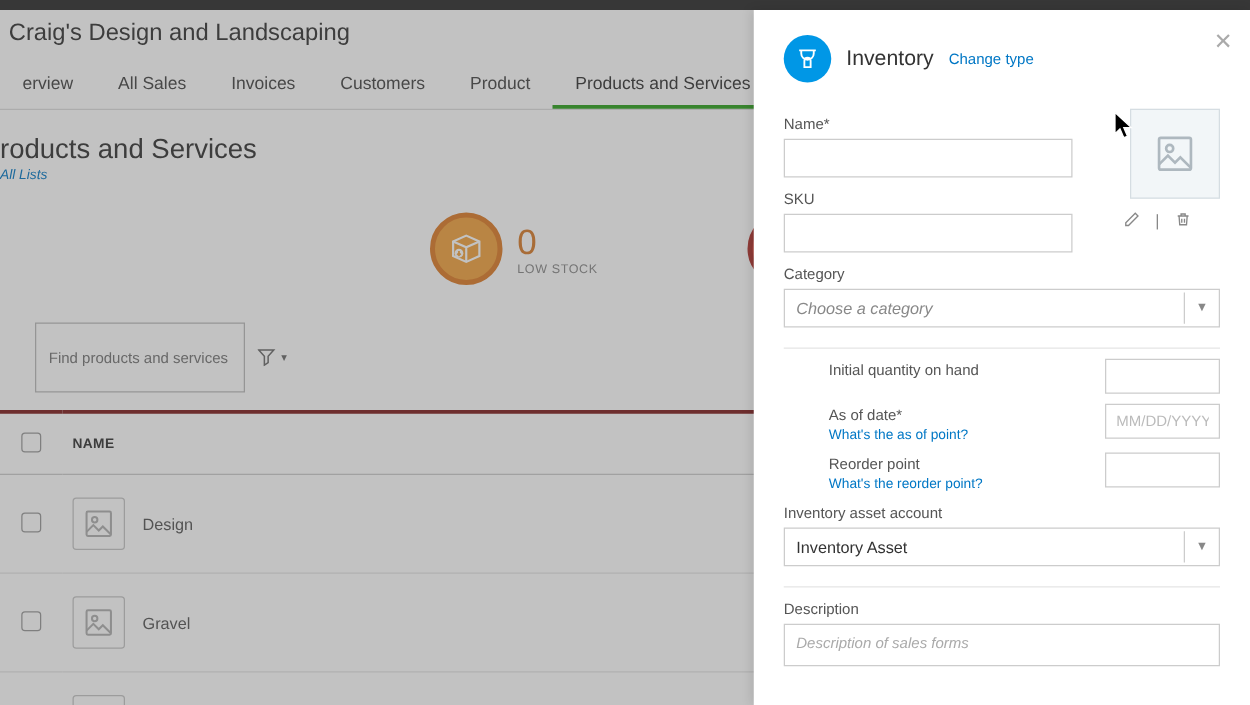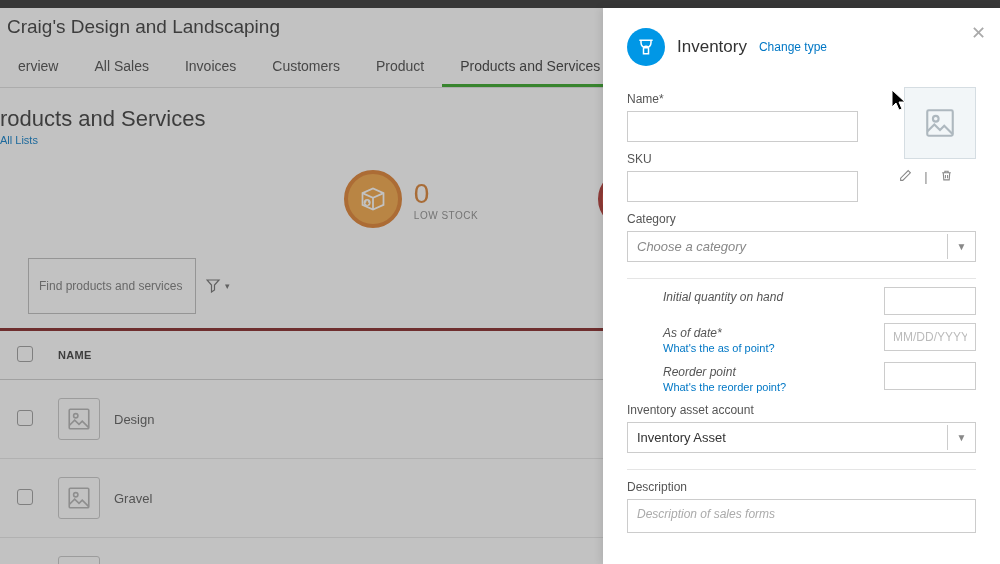--- a/index.html
+++ b/index.html
@@ -8,21 +8,21 @@
     .topbar { height: 8px; background: #2a2a2a; }
     
     .company-bar { display: flex; align-items: center; padding: 8px 0 8px 7px; font-size: 19px; color: #333; font-weight: 500; }
     
     .tabs { display: flex; border-bottom: 1px solid #ddd; padding-left: 0; }
     .tab { padding: 12px 18px 10px; font-size: 14px; color: #444; cursor: pointer; border-bottom: 3px solid transparent; }
     .tab.active { color: #333; border-bottom: 3px solid #2ca01c; font-weight: 500;}
     
     .page { padding: 18px 0 0 0; }
     .page-title { font-size: 22px; color: #333; font-weight: 500; }
-    .breadcrumb { font-size: 11px; color: #0077c5; margin-top: 2px; }
+    .breadcrumb { font-size: 11px; color: #0077c5; margin-top: 2px; font-style: italic; }
     
     .stats { display: flex; justify-content: center; gap: 120px; margin-top: 24px; }
     .stat { display: flex; align-items: center; gap: 12px; }
     .stat-circle { width: 58px; height: 58px; border-radius: 50%; border: 4px solid; display: flex; align-items: center; justify-content: center; }
     .stat-circle.orange { border-color: #dd7b27; background: #f1a23e; color: #fff; }
     .stat-circle.red { border-color: #b0302a; background: #d74035; color: #fff; }
     .stat-num { font-size: 28px; color: #d87b2a; font-weight: 300; }
     .stat-label { font-size: 10px; color: #888; letter-spacing: 0.5px; }
     
     .search-row { display: flex; align-items: center; gap: 10px; margin: 30px 0 14px 28px; }
@@ -60,21 +60,21 @@
     .two-col { display:flex; gap: 18px; }
     .col-l { flex: 1 1 60%; min-width:0;}
     .col-r { flex: 0 0 100px;}
     
     .img-placeholder { width: 72px; height: 72px; border: 1px solid #d5dde2; background: #f2f6f8; display:flex; align-items:center; justify-content:center; color:#aeb8bf; margin-left:auto; margin-top:5px;}
     .img-actions { display:flex; gap:12px; justify-content:center; margin-top:10px; color:#888; font-size:13px;}
     
     .divider { border: none; border-top: 1px solid #e5e5e5; margin: 16px 0 8px;}
     
     .sub-row { display:flex; justify-content:space-between; align-items:flex-start; margin: 8px 0 8px 36px; gap:12px;}
-    .sub-label { font-size: 12px; color: #555; font-style: italic; }
+    .sub-label { font-size: 12px; color: #555; }
     .sub-link { font-size: 11px; color: #0077c5; display:block; margin-top:1px;}
     .sub-input { width: 92px; border: 1px solid #ccc; padding: 6px 8px; font-size: 12px;}
     .sub-input::placeholder { color:#bbb; }
     
     .textarea { width: 100%; border: 1px solid #ccc; padding: 7px 9px; font-size: 12px; color:#aaa; font-style:italic; height: 34px;}
     
     .cursor { position: absolute; top: 88px; left: 890px; z-index: 20; font-size: 20px; color: #000;}
     
     .scrollbar-r { position:absolute; top:8px; right:-2px; width: 14px; bottom:0; background: #3a3a3a; z-index:3;}
   </style>

